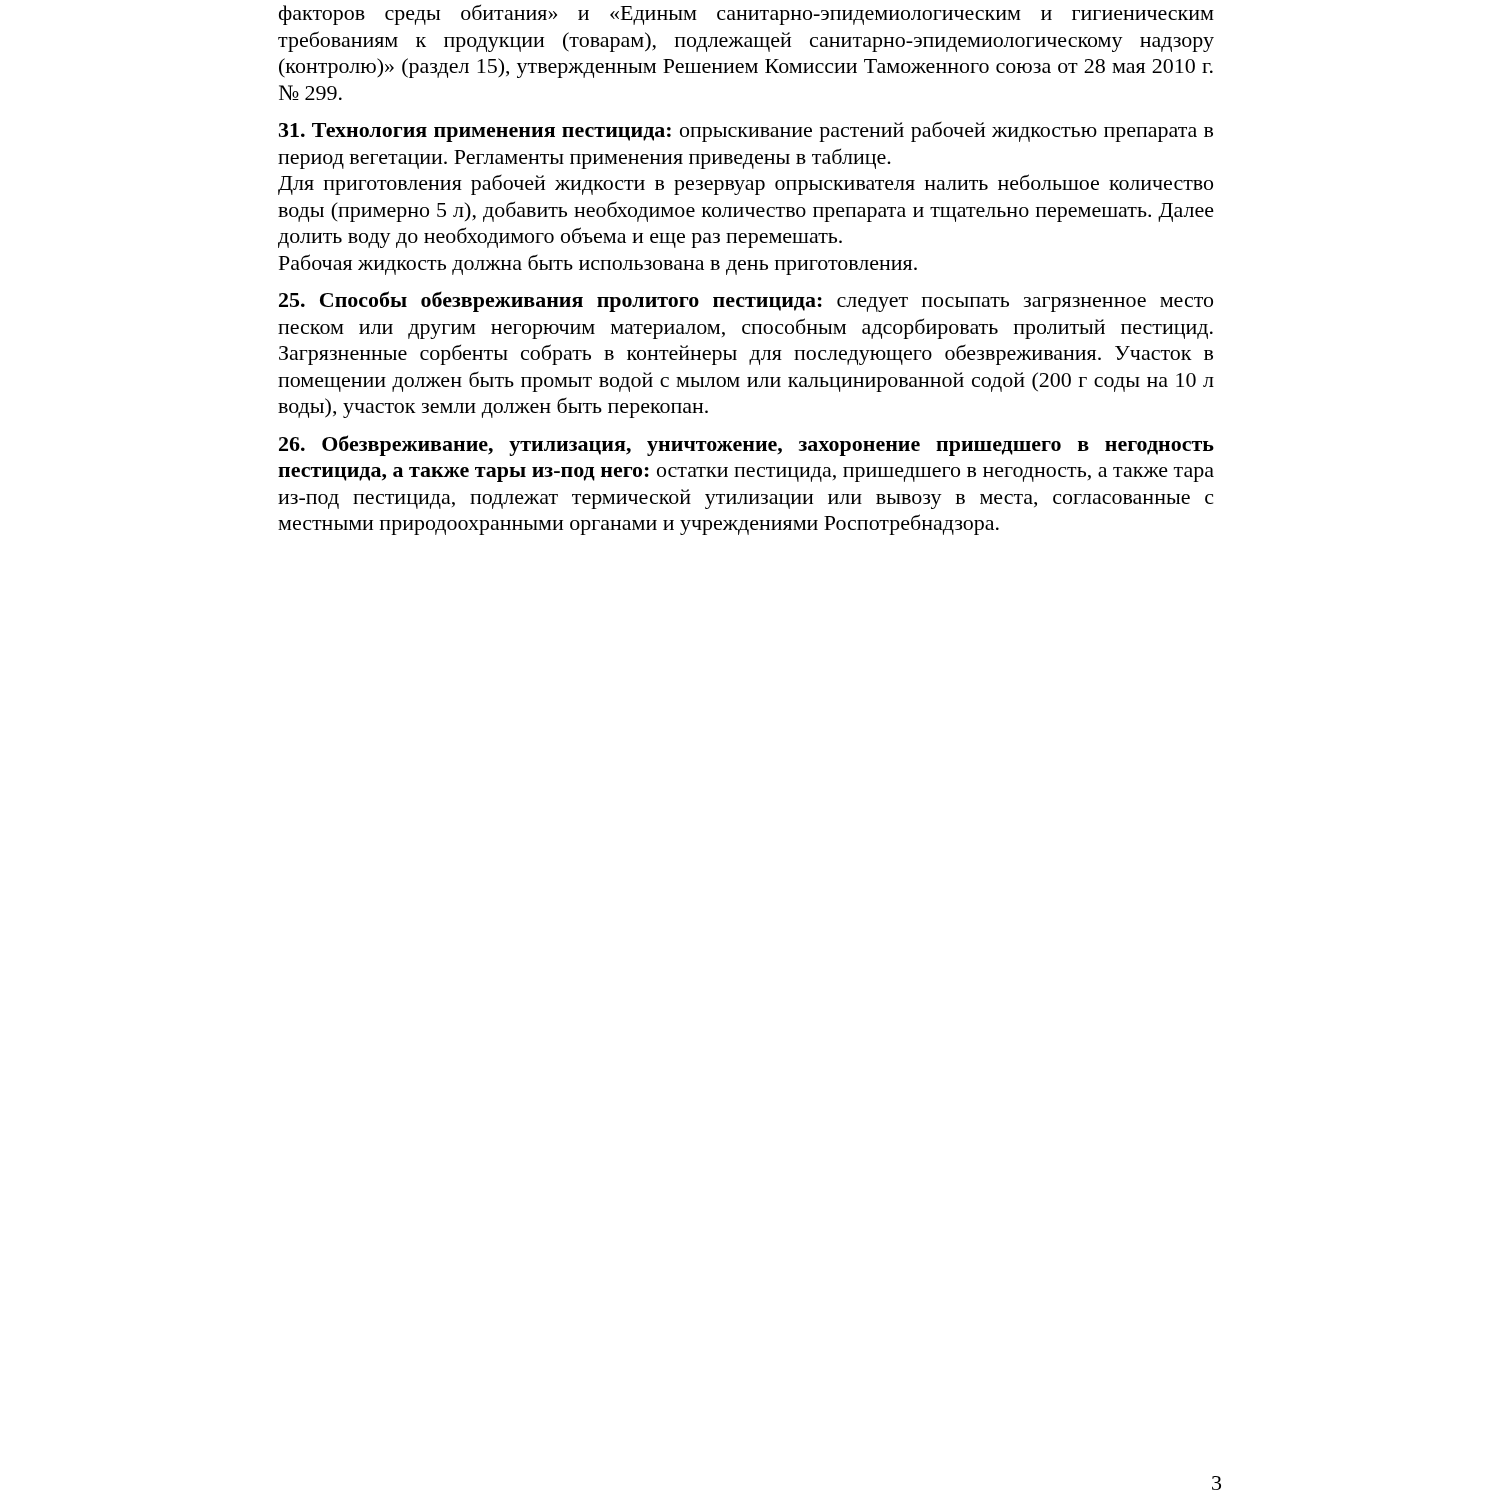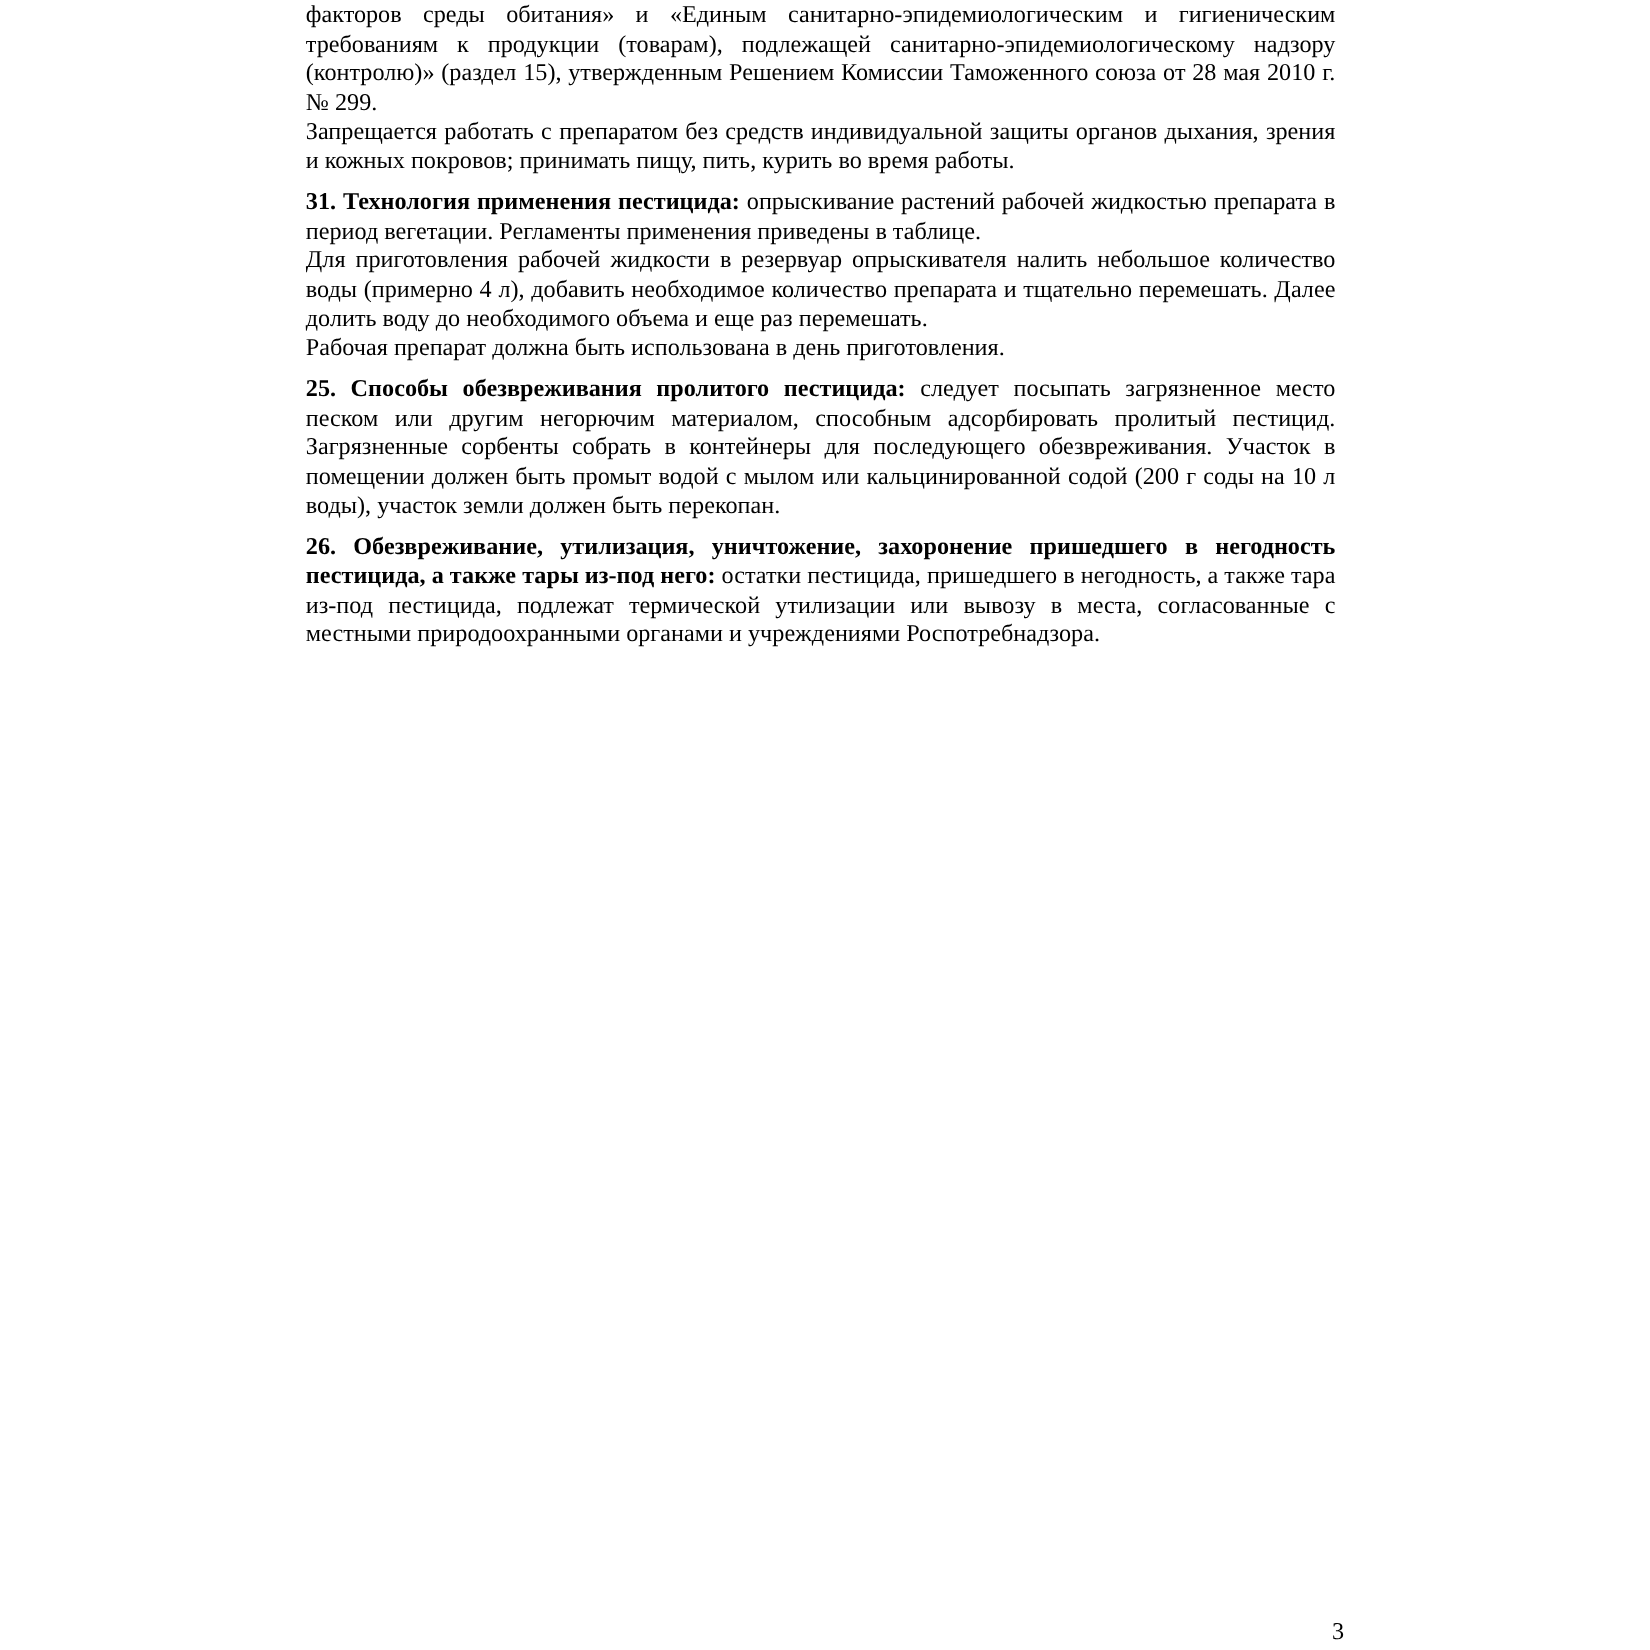--- a/index.html
+++ b/index.html
@@ -46,28 +46,27 @@
 </style>
 </head>
 <body>
 
 <div class="page">
   <div class="content">
 
     <p class="para"><span class="lead"></span><span>факторов среды обитания» и «Единым санитарно-эпидемиологическим и гигиеническим требованиям к продукции (товарам), подлежащей санитарно-эпидемиологическому надзору (контролю)» (раздел 15), утвержденным Решением Комиссии Таможенного союза от 28 мая 2010 г. № 299.</span></p>
 
 
-    <p class="para"><span class="lead"></span><span>Запрещается работать с препаратом без средств индивидуальной защиты органов дыхания, зрения и кожных покровов; принимать пищу, пить, курить во время работы.</span></p>
 
 
     <p class="para section-start"><span class="lead">31. Технология применения пестицида:</span><span> опрыскивание растений рабочей жидкостью препарата в период вегетации. Регламенты применения приведены в таблице.</span></p>
 
-    <p class="para"><span class="lead"></span><span>Для приготовления рабочей жидкости в резервуар опрыскивателя налить небольшое количество воды (примерно 4 л), добавить необходимое количество препарата и тщательно перемешать. Далее долить воду до необходимого объема и еще раз перемешать.</span></p>
+    <p class="para"><span class="lead"></span><span>Для приготовления рабочей жидкости в резервуар опрыскивателя налить небольшое количество воды (примерно 5 л), добавить необходимое количество препарата и тщательно перемешать. Далее долить воду до необходимого объема и еще раз перемешать.</span></p>
 
-    <p class="para"><span class="lead"></span><span>Рабочая препарат должна быть использована в день приготовления.</span></p>
+    <p class="para"><span class="lead"></span><span>Рабочая жидкость должна быть использована в день приготовления.</span></p>
 
     <p class="para section-start"><span class="lead">25. Способы обезвреживания пролитого пестицида:</span><span> следует посыпать загрязненное место песком или другим негорючим материалом, способным адсорбировать пролитый пестицид. Загрязненные сорбенты собрать в контейнеры для последующего обезвреживания. Участок в помещении должен быть промыт водой с мылом или кальцинированной содой (200 г соды на 10 л воды), участок земли должен быть перекопан.</span></p>
 
     <p class="para section-start"><span class="lead">26. Обезвреживание, утилизация, уничтожение, захоронение пришедшего в негодность пестицида, а также тары из-под него:</span><span> остатки пестицида, пришедшего в негодность, а также тара из-под пестицида, подлежат термической утилизации или вывозу в места, согласованные с местными природоохранными органами и учреждениями Роспотребнадзора.</span></p>
 
   </div>
 
   <div class="page-number">3</div>
 </div>
 

